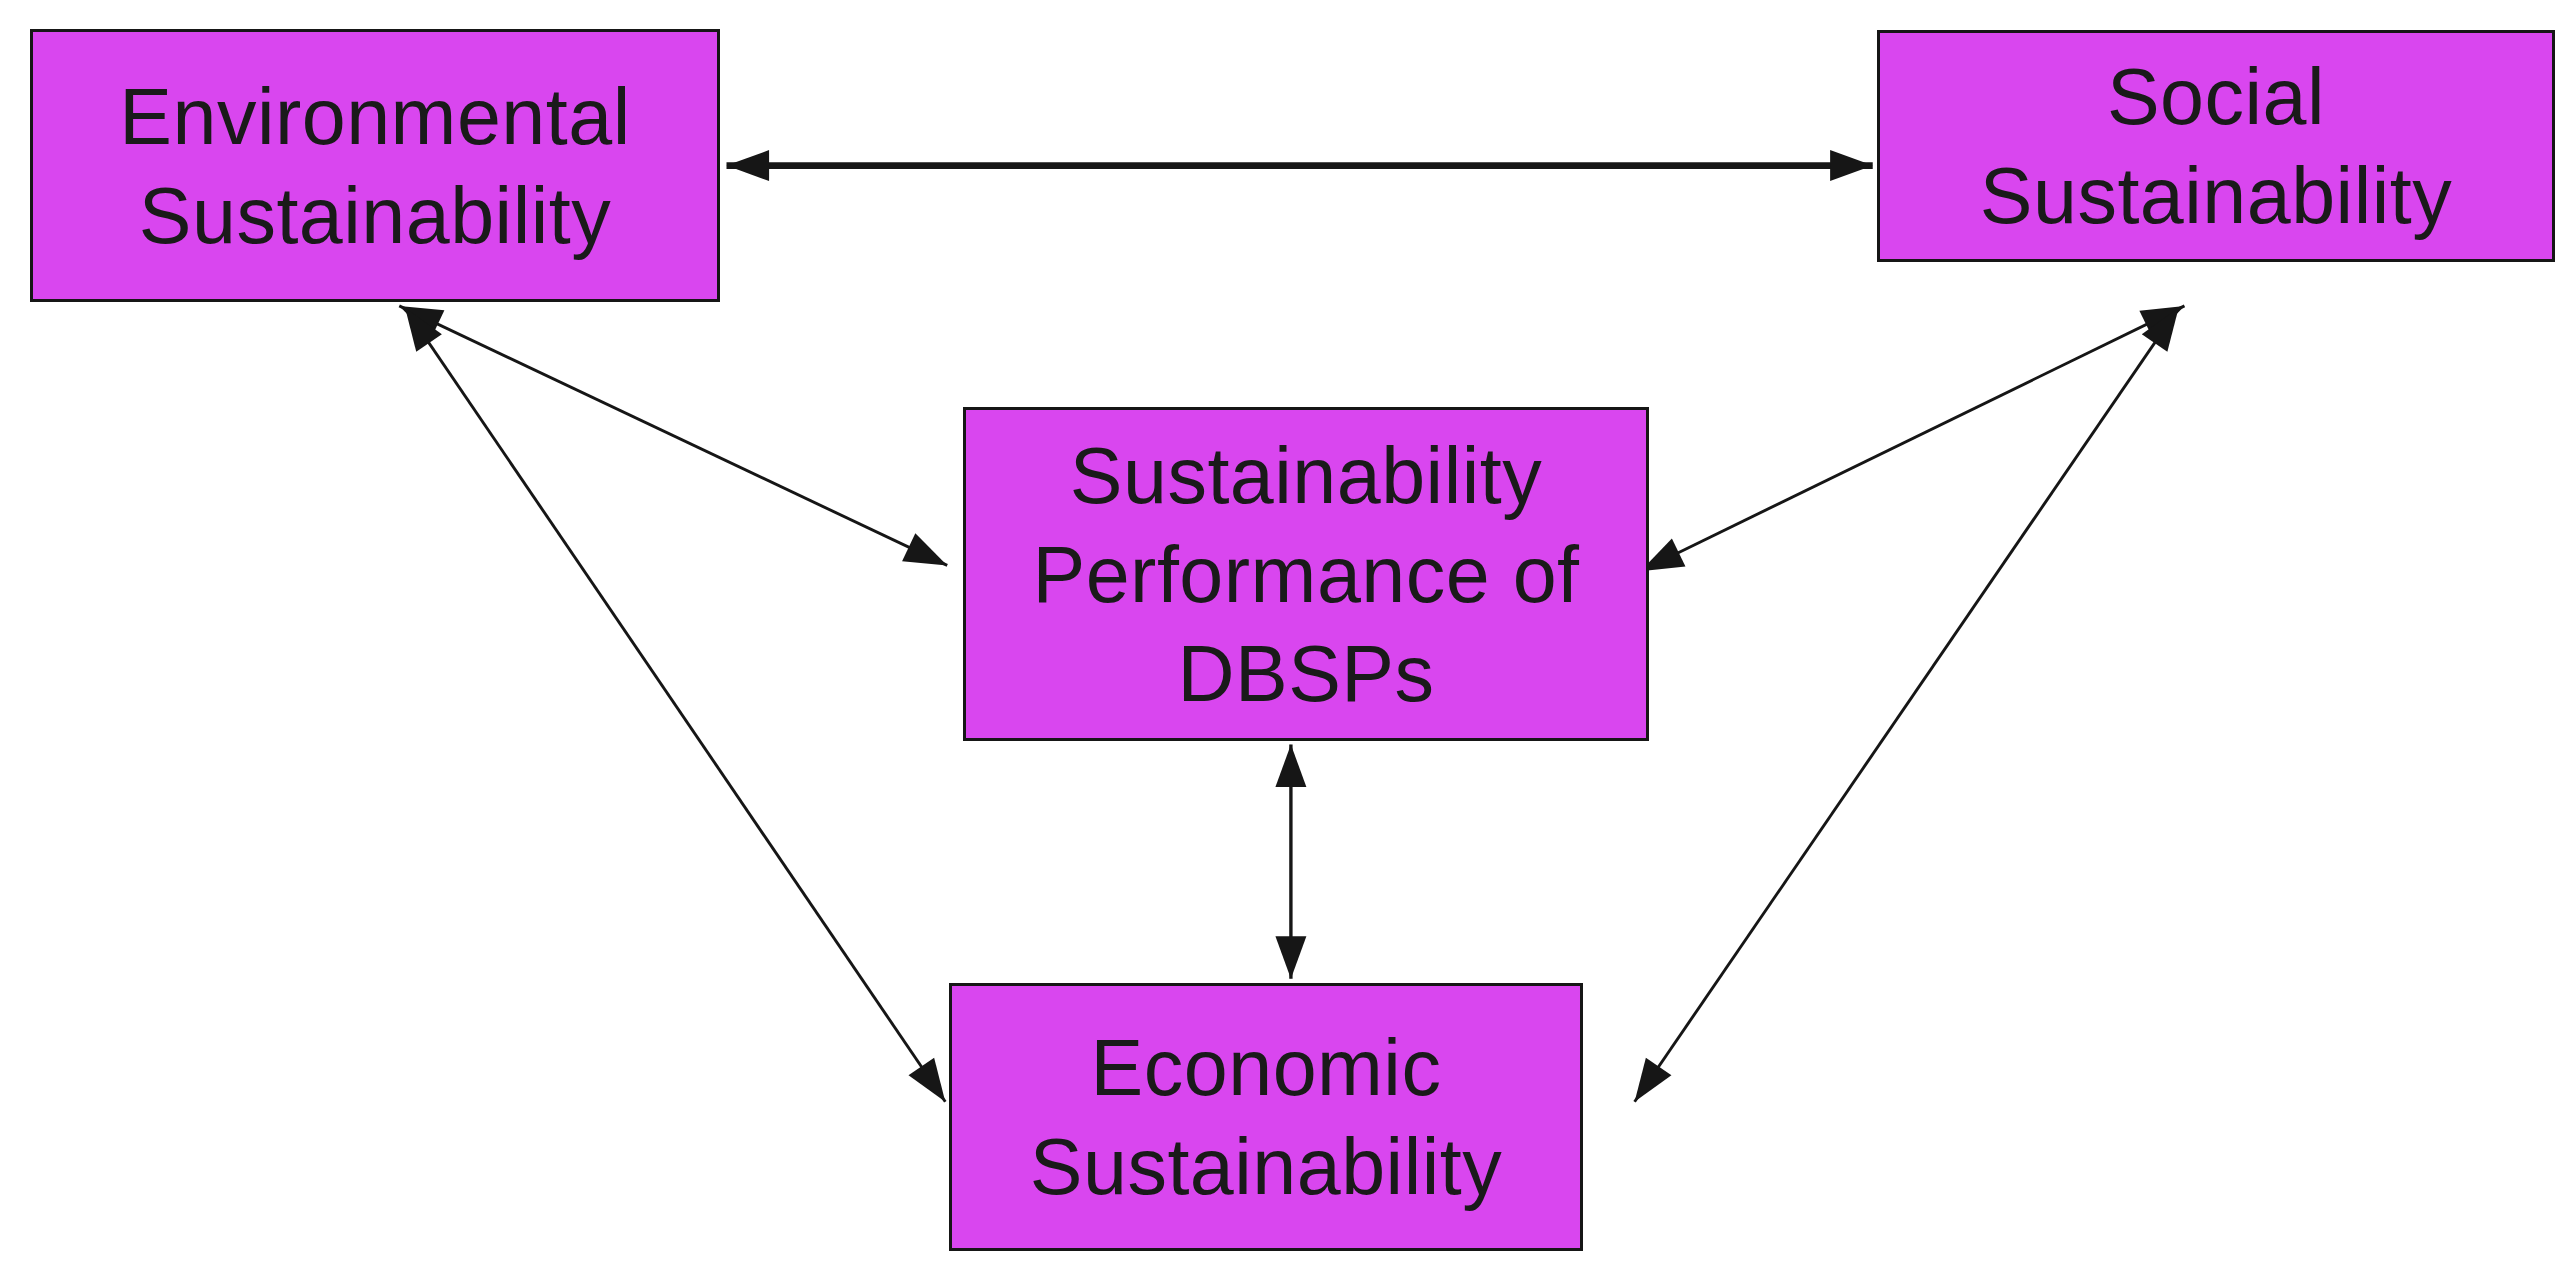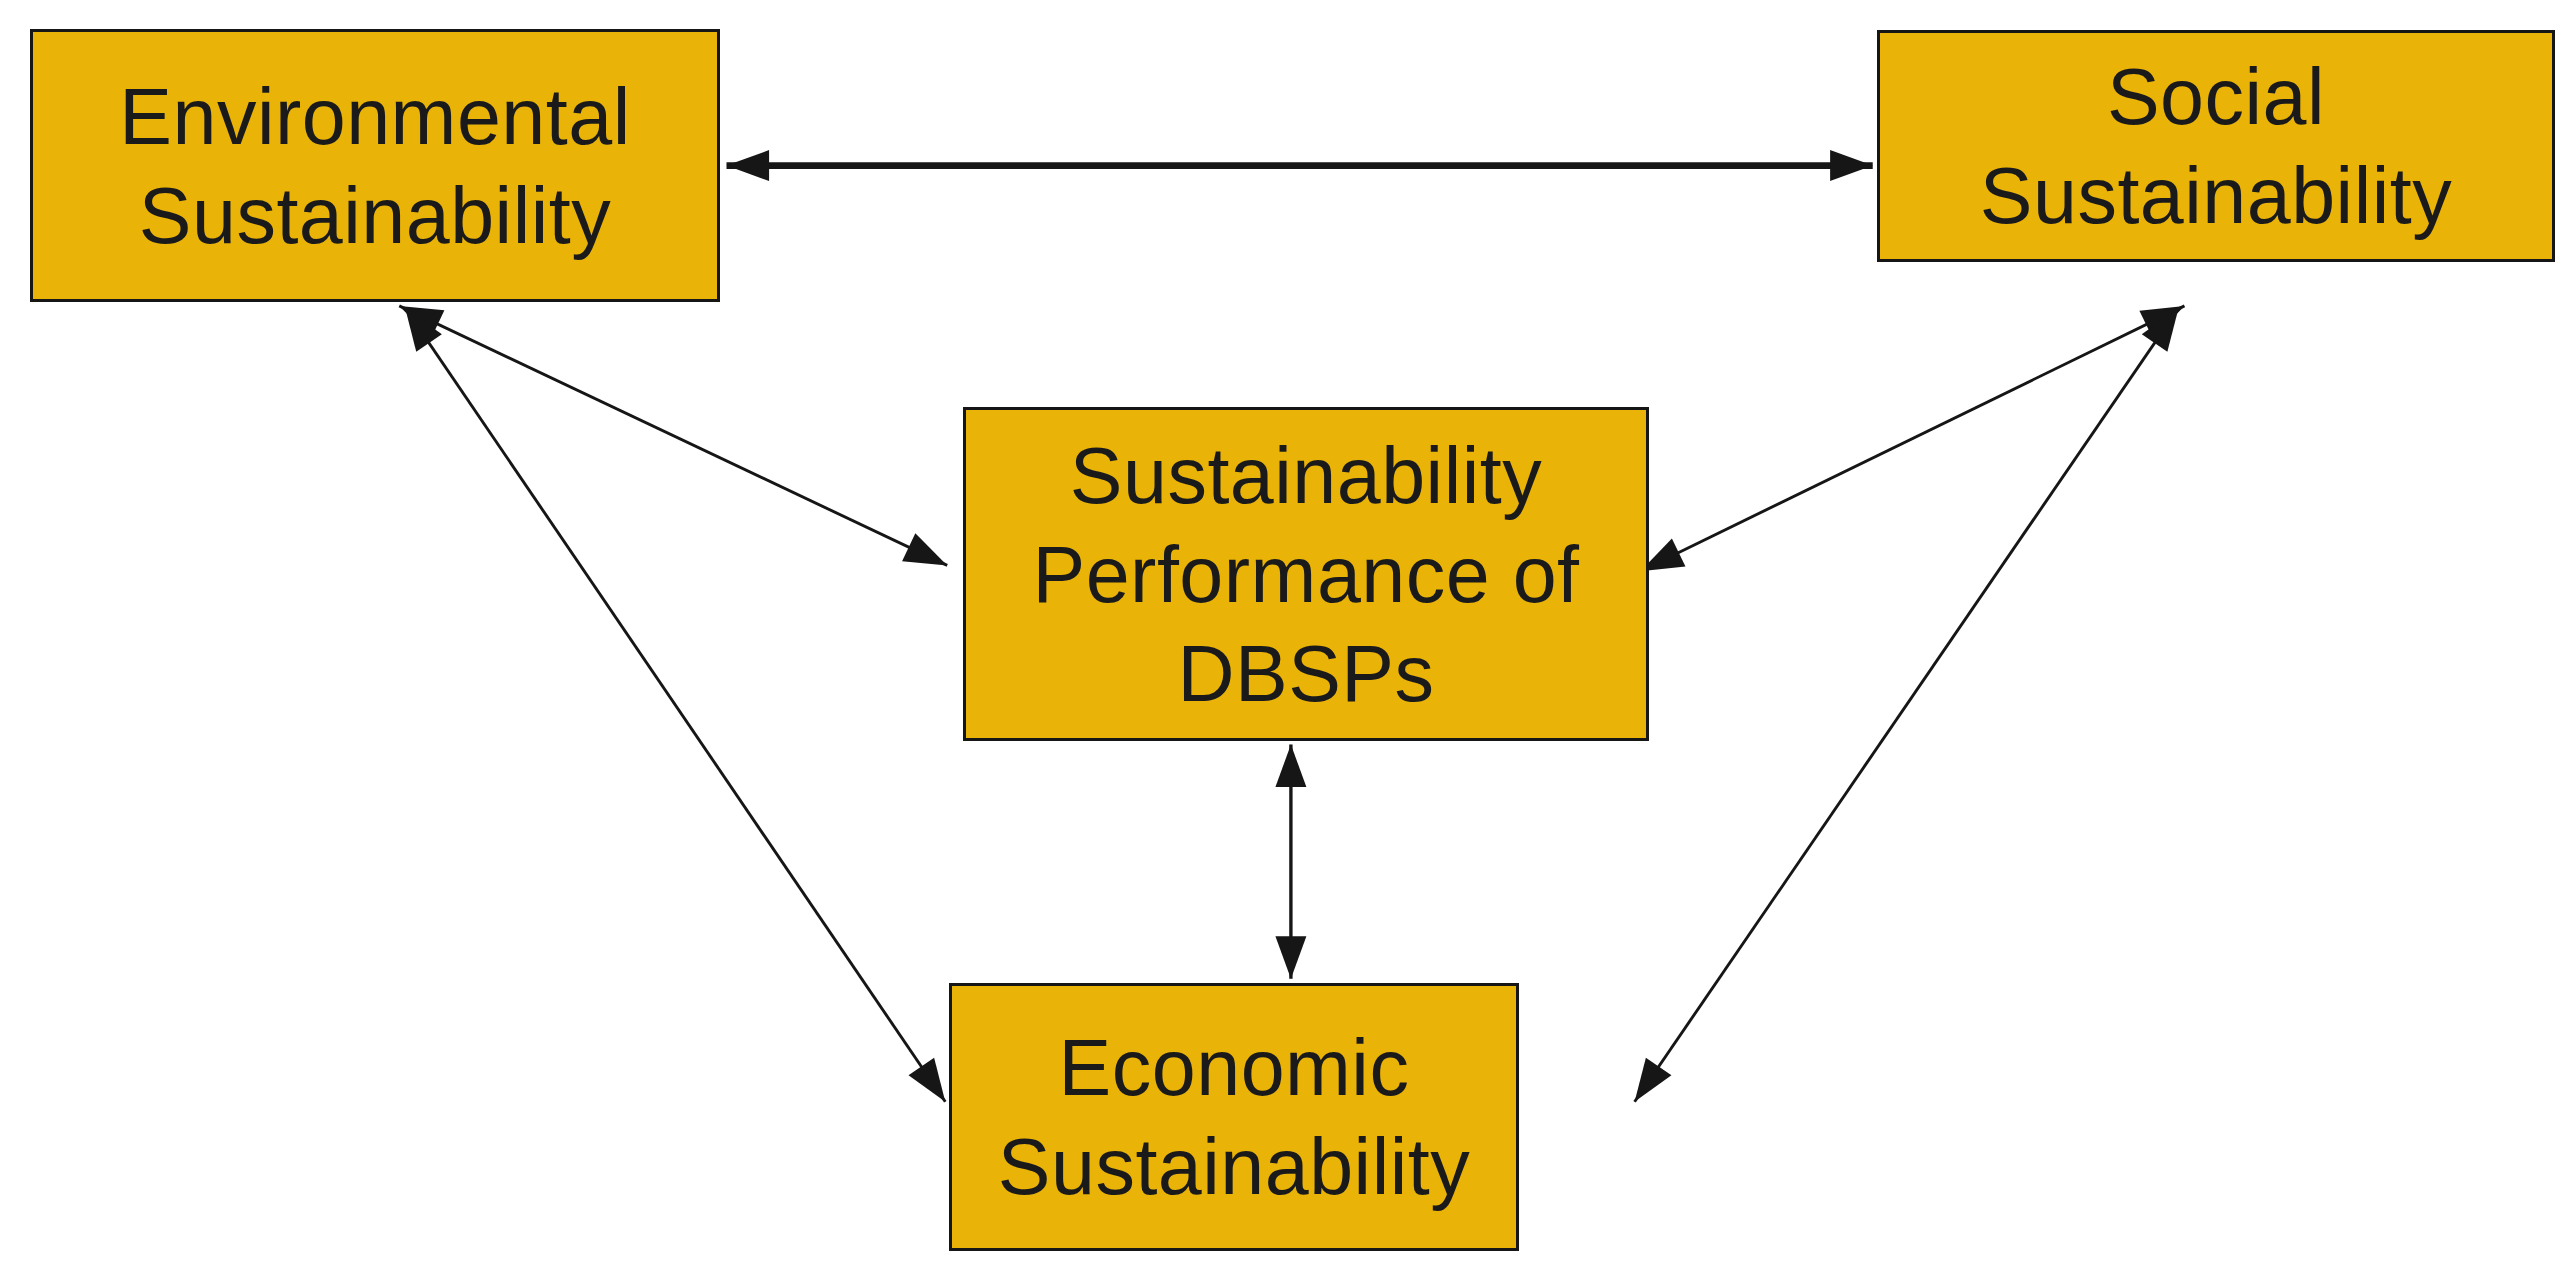--- a/index.html
+++ b/index.html
@@ -22,38 +22,38 @@
     width: 2576px;
     height: 1275px;
   }
   .edges-layer line {
     stroke: var(--stroke, #161616);
   }
   .node {
     position: absolute;
     box-sizing: border-box;
     border: 3.9px solid var(--stroke, #161616);
-    background: #eab308;
+    background: #d946ef;
     display: flex;
     align-items: center;
     justify-content: center;
     text-align: center;
   }
   .node span {
     display: block;
     font-size: 79px;
     line-height: 99px;
     color: #1a1a1a;
     letter-spacing: 0.5px;
   }
   
   #node-environmental { left: 30px;  top: 29px;   width: 690px; height: 273px; }
   #node-social        { left: 1877px; top: 30px;  width: 678px; height: 232px; }
   #node-performance   { left: 951px; top: 407px;  width: 686px; height: 334px; padding: 0 29px; margin-left: 12px; }
-  #node-economic      { left: 949px; top: 983px; width: 570px; height: 268px; }
+  #node-economic      { left: 949px; top: 983px; width: 634px; height: 268px; }
 </style>
 </head>
 <body>
 
 <div class="canvas">
 
   <svg class="edges-layer" viewBox="0 0 2660 1317" xmlns="http://www.w3.org/2000/svg">
     <defs>
       <marker id="ah" viewBox="0 0 46 34" refX="45" refY="17" markerWidth="46" markerHeight="34" markerUnits="userSpaceOnUse" orient="auto-start-reverse">
         <path d="M1,1 L45,17 L1,33 Z" fill="#161616"></path>

